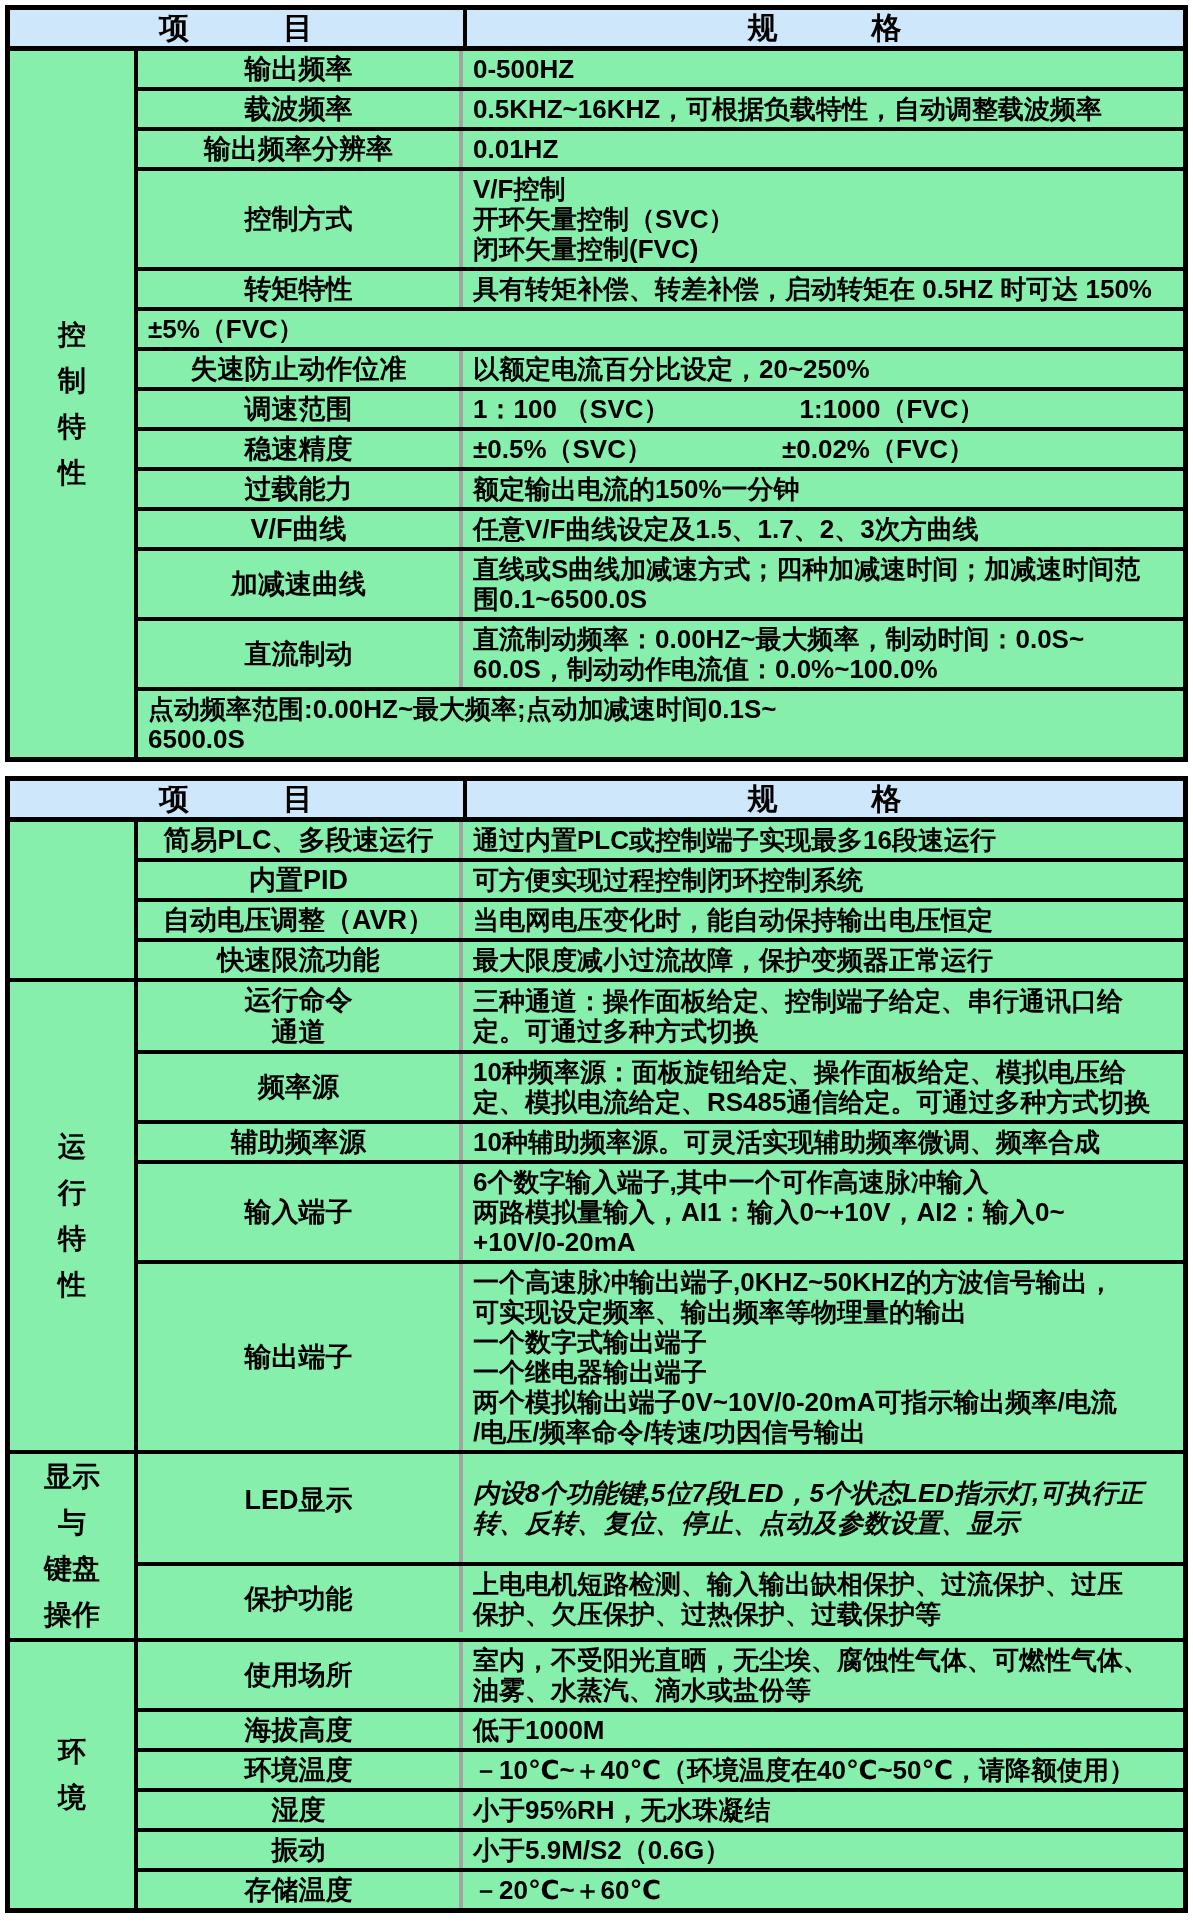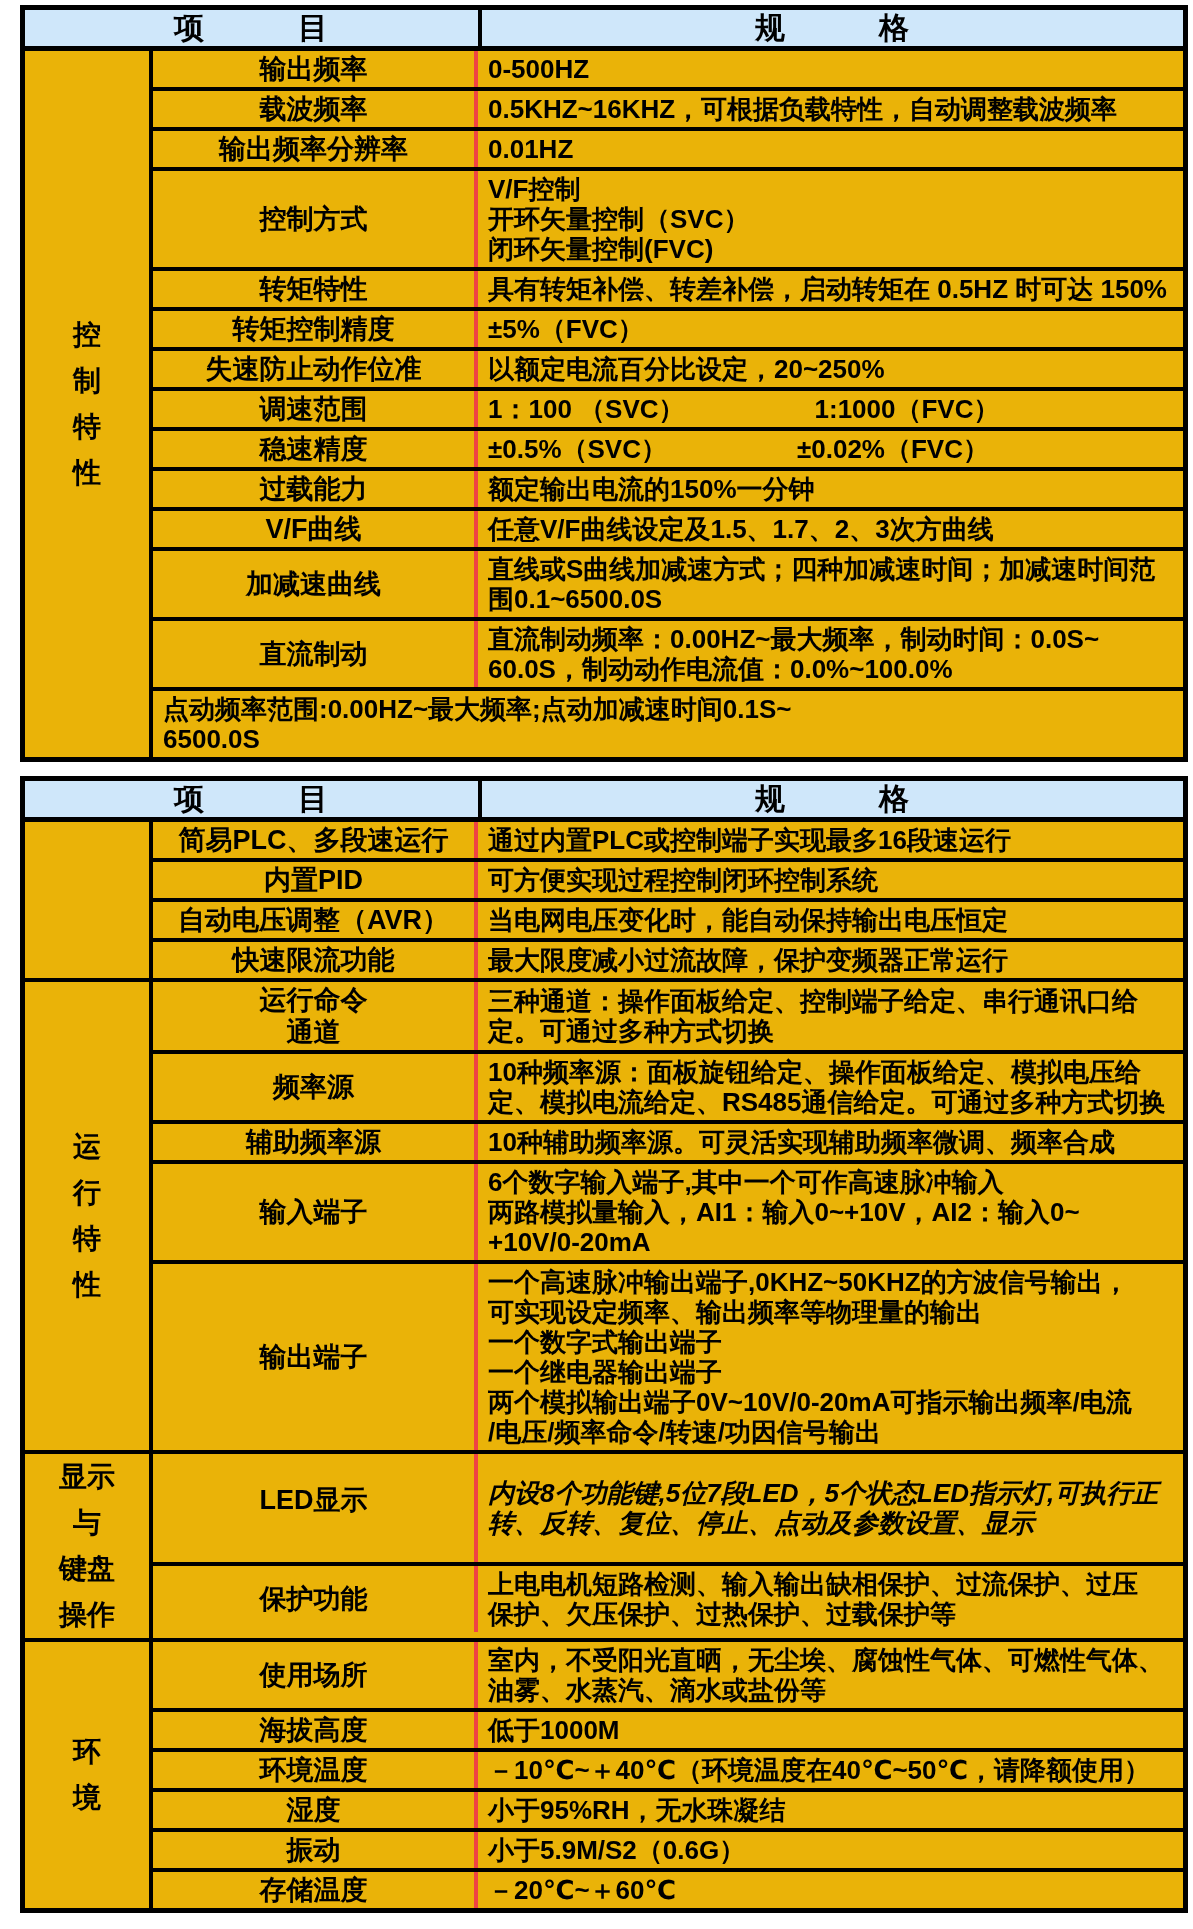--- a/index.html
+++ b/index.html
@@ -3,40 +3,40 @@
 <meta charset="utf-8">
 <style>
   html,body{margin:0;padding:0;background:#ffffff;}
   body{
     width:1193px;height:1929px;
     font-family:"Liberation Sans","DejaVu Sans",sans-serif;
     font-weight:bold;color:#000;
     -webkit-font-smoothing:antialiased;
   }
   .page{padding:5px;}
-  .spec-table{border:5px solid #000;background:#eab308;margin-left:15px;}
+  .spec-table{border:5px solid #000;background:#86efac;}
   .spec-table.t0{margin-bottom:14px;}
   .thead{display:flex;border-bottom:5px solid #000;}
   .th{font-size:30px;line-height:34px;padding:1px 0;text-align:center;letter-spacing:1px;}
   .th-item{width:453px;border-right:4px solid #000;}
   .th-spec{flex:1;}
   .tbody{display:flex;flex-direction:column;}
   .group{display:flex;}
   .group:not(:last-child){border-bottom:4px solid #000;}
   .group-label{
     width:124px;border-right:4px solid #000;flex:0 0 auto;
     display:flex;flex-direction:column;align-items:center;justify-content:center;
     font-size:28px;text-align:center;
   }
   .lab-line{line-height:46px;}
   .group-rows{flex:1;display:flex;flex-direction:column;}
   .row{display:flex;align-items:stretch;}
   .row:not(:last-child){border-bottom:4px solid #000;}
   .item-cell{
-    width:325px;border-right:4px solid #ef4444;flex:0 0 auto;
+    width:325px;border-right:4px solid #a3a3a3;flex:0 0 auto;
     display:flex;flex-direction:column;align-items:center;justify-content:center;
     text-align:center;font-size:27px;padding:2px 4px;box-sizing:border-box;
   }
   .item-line{line-height:32px;}
   .spec-cell{
     flex:1;display:flex;flex-direction:column;justify-content:center;
     font-size:26px;padding:3px 10px;box-sizing:border-box;min-height:34px;border-radius:16px;
   }
   .line{line-height:30px;}
   
@@ -101,23 +101,20 @@
             </div>
             <div class="row">
               <div class="item-cell">
                 <div class="item-line">转矩特性</div>
               </div>
               <div class="spec-cell">
                 <div class="line">具有转矩补偿、转差补偿，启动转矩在 0.5HZ 时可达 150%</div>
               </div>
             </div>
             <div class="row">
-              <div class="item-cell">
-                <div class="item-line">转矩控制精度</div>
-              </div>
               <div class="spec-cell">
                 <div class="line">±5%（FVC）</div>
               </div>
             </div>
             <div class="row">
               <div class="item-cell">
                 <div class="item-line">失速防止动作位准</div>
               </div>
               <div class="spec-cell">
                 <div class="line">以额定电流百分比设定，20~250%</div>

